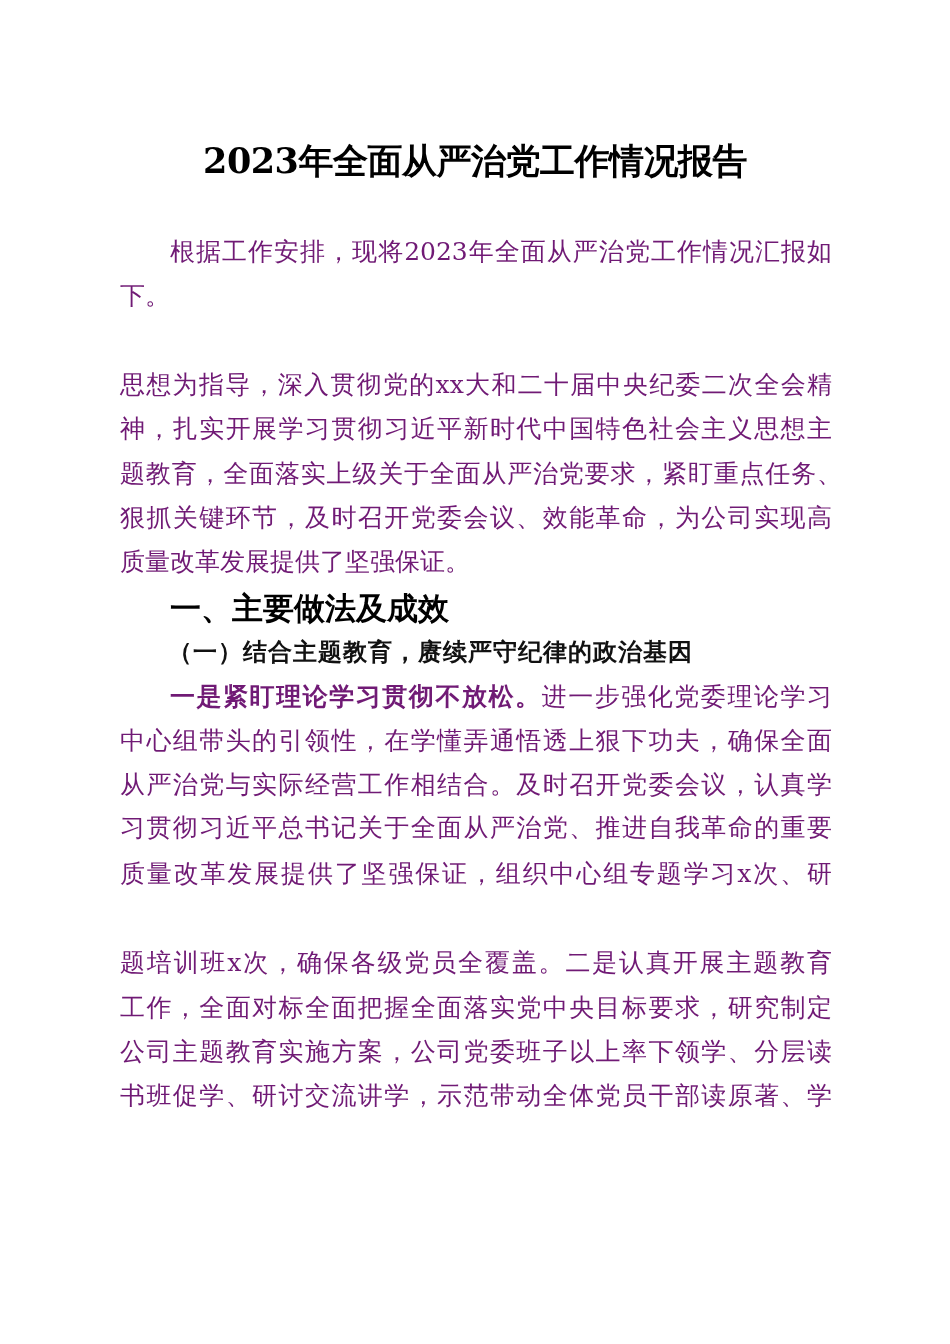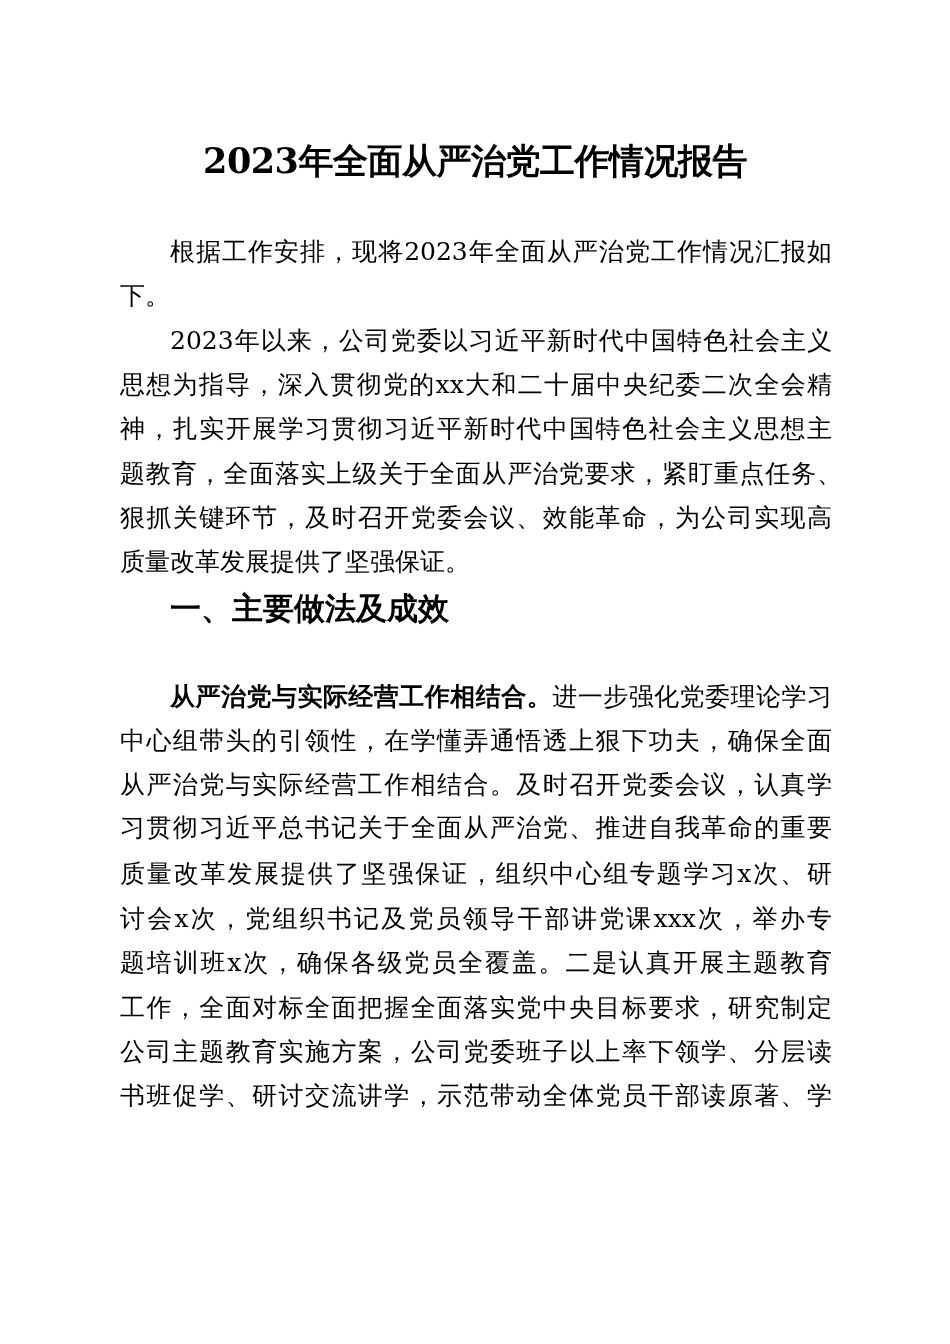--- a/index.html
+++ b/index.html
@@ -6,21 +6,21 @@
   body { width: 950px; height: 1344px; position: relative; overflow: hidden; }
   .page { position: absolute; left: 0; top: 0; width: 800px; height: 1344px; background: #ffffff; }
   .title {
     position: absolute; left: 0; width: 950px; top: 136px; height: 50px;
     text-align: center; font-family: "DejaVu Serif", serif; font-weight: bold;
     font-size: 35px; line-height: 50px; color: #000; letter-spacing: -0.5px;
   }
   .line {
     position: absolute; left: 120px; width: 712px; height: 40px;
     font-family: "DejaVu Serif", serif; font-size: 25px; line-height: 40px;
-    color: #000000; white-space: nowrap; text-align: justify; text-align-last: justify;
+    color: #701a75; white-space: nowrap; text-align: justify; text-align-last: justify;
     letter-spacing: 0px;
   }
   .line.indent { left: 170px; width: 662px; }
   .line.last { text-align-last: left; }
   .line.wide { width: 722px; }
   .heading {
     position: absolute; left: 170px; height: 40px; font-family: "DejaVu Sans", sans-serif;
     font-weight: bold; font-size: 31px; line-height: 40px; color: #000; white-space: nowrap;
   }
   .subheading {
@@ -33,34 +33,33 @@
 </head>
 <body>
 
 <div class="page">
 
   <div class="title">2023年全面从严治党工作情况报告</div>
 
   <div class="line indent" style="top:232px;">根据工作安排，现将2023年全面从严治党工作情况汇报如</div>
   <div class="line last" style="top:276px;">下。</div>
 
-  <div class="line indent" style="top:321px;">2023年以来，公司党委以习近平新时代中国特色社会主义</div>
   <div class="line" style="top:365px;">思想为指导，深入贯彻党的xx大和二十届中央纪委二次全会精</div>
   <div class="line" style="top:409px;">神，扎实开展学习贯彻习近平新时代中国特色社会主义思想主</div>
   <div class="line wide" style="top:454px;">题教育，全面落实上级关于全面从严治党要求，紧盯重点任务、</div>
   <div class="line" style="top:498px;">狠抓关键环节，及时召开党委会议、效能革命，为公司实现高</div>
   <div class="line last" style="top:542px;">质量改革发展提供了坚强保证。</div>
 
   <div class="heading" style="top:588px;">一、主要做法及成效</div>
 
+  <div class="subheading" style="top:632px; left:168px;">（一）结合主题教育，赓续严守纪律的政治基因</div>
 
-  <div class="line indent" style="top:677px;"><span class="lead">从严治党与实际经营工作相结合。</span><span>进一步强化党委理论学习</span></div>
+  <div class="line indent" style="top:677px;"><span class="lead">一是紧盯理论学习贯彻不放松。</span><span>进一步强化党委理论学习</span></div>
   <div class="line" style="top:721px;">中心组带头的引领性，在学懂弄通悟透上狠下功夫，确保全面</div>
   <div class="line" style="top:765px;">从严治党与实际经营工作相结合。及时召开党委会议，认真学</div>
   <div class="line" style="top:810px;font-family:Liberation Mono, monospace;">习贯彻习近平总书记关于全面从严治党、推进自我革命的重要</div>
   <div class="line" style="top:854px;">质量改革发展提供了坚强保证，组织中心组专题学习x次、研</div>
-  <div class="line" style="top:899px;">讨会x次，党组织书记及党员领导干部讲党课xxx次，举办专</div>
   <div class="line" style="top:943px;">题培训班x次，确保各级党员全覆盖。二是认真开展主题教育</div>
   <div class="line" style="top:988px;">工作，全面对标全面把握全面落实党中央目标要求，研究制定</div>
   <div class="line" style="top:1032px;">公司主题教育实施方案，公司党委班子以上率下领学、分层读</div>
   <div class="line" style="top:1076px;">书班促学、研讨交流讲学，示范带动全体党员干部读原著、学</div>
 
 </div>
 
 </body></html>

